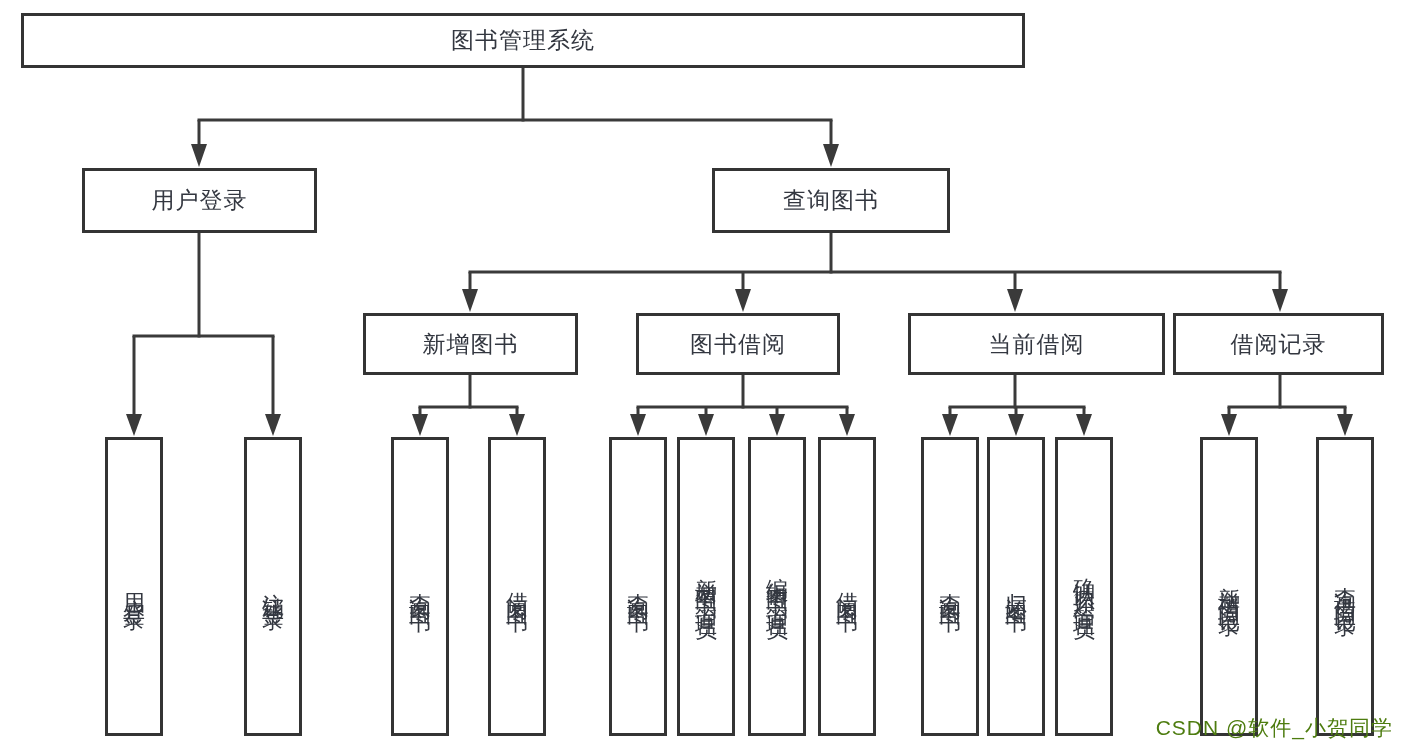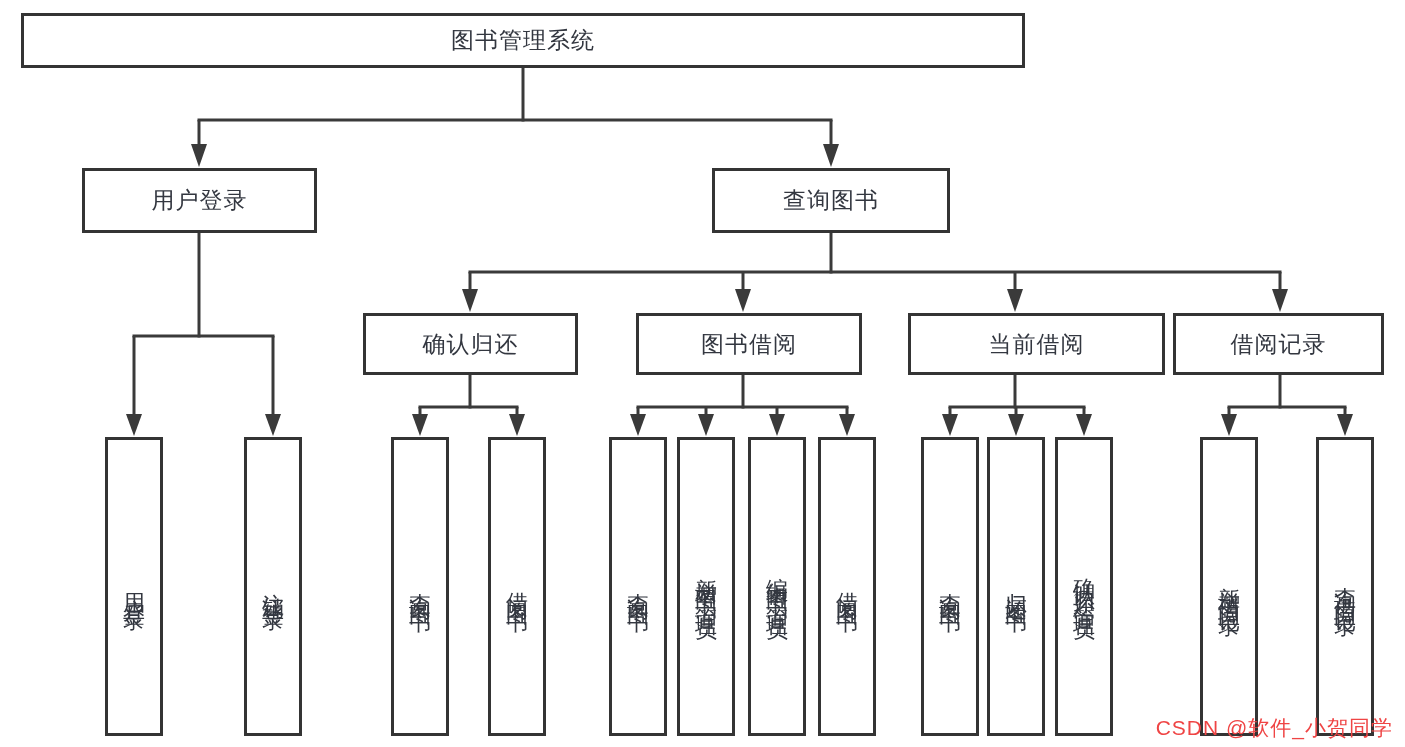--- a/index.html
+++ b/index.html
@@ -52,21 +52,21 @@
   .node-v .vtext {
     writing-mode: vertical-rl;
     letter-spacing: 6px;
     line-height: 1;
   }
   .watermark {
     position: absolute;
     right: 12px;
     top: 714px;
     font-size: 21px;
-    color: #ef4444;
+    color: #4d7c0f;
     letter-spacing: 1px;
     white-space: nowrap;
     z-index: 5;
   }
 </style>
 </head>
 <body>
 
 <div id="stage">
 
@@ -151,23 +151,23 @@
   </div>
 
   <div class="node node-h" style="left:82px; top:168px; width:235px; height:65px;">
     <span>用户登录</span>
   </div>
   <div class="node node-h" style="left:712px; top:168px; width:238px; height:65px;">
     <span>查询图书</span>
   </div>
 
   <div class="node node-h" style="left:363px; top:313px; width:215px; height:62px;">
-    <span>确认归还</span>
-  </div>
-  <div class="node node-h" style="left:636px; top:313px; width:226px; height:62px;text-align:right;">
+    <span>新增图书</span>
+  </div>
+  <div class="node node-h" style="left:636px; top:313px; width:204px; height:62px;text-align:right;">
     <span>图书借阅</span>
   </div>
   <div class="node node-h" style="left:908px; top:313px; width:257px; height:62px;">
     <span>当前借阅</span>
   </div>
   <div class="node node-h" style="left:1173px; top:313px; width:211px; height:62px;">
     <span>借阅记录</span>
   </div>
 
   <div class="node node-v" style="left:105px; top:437px; width:58px; height:299px;">

